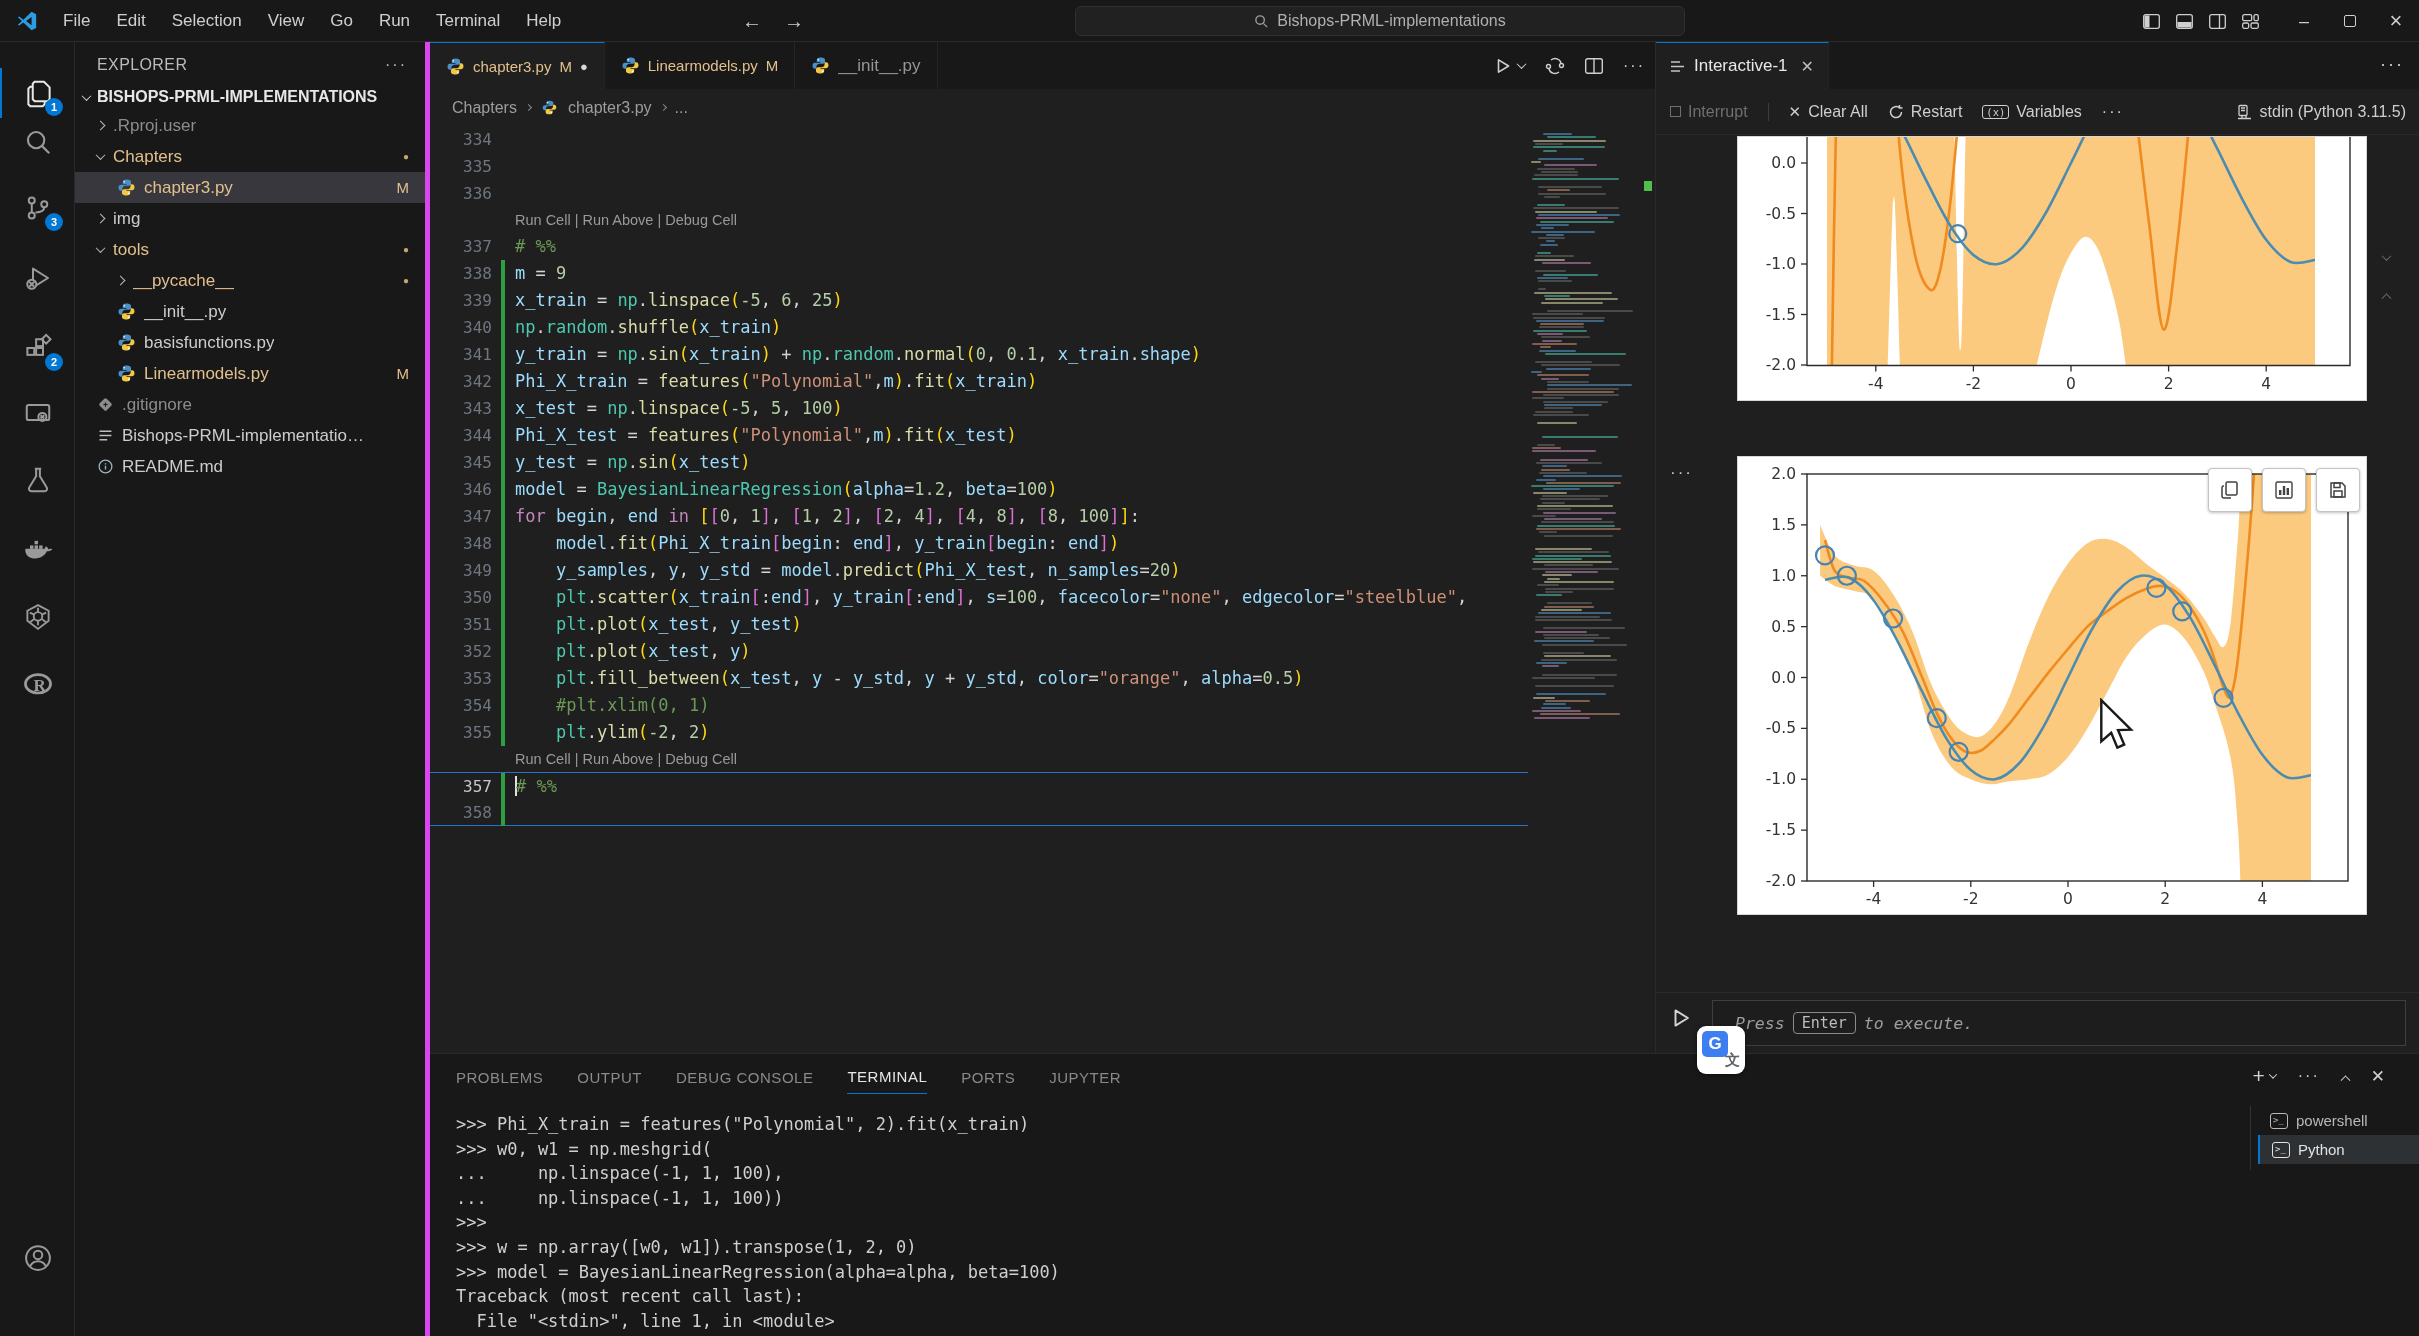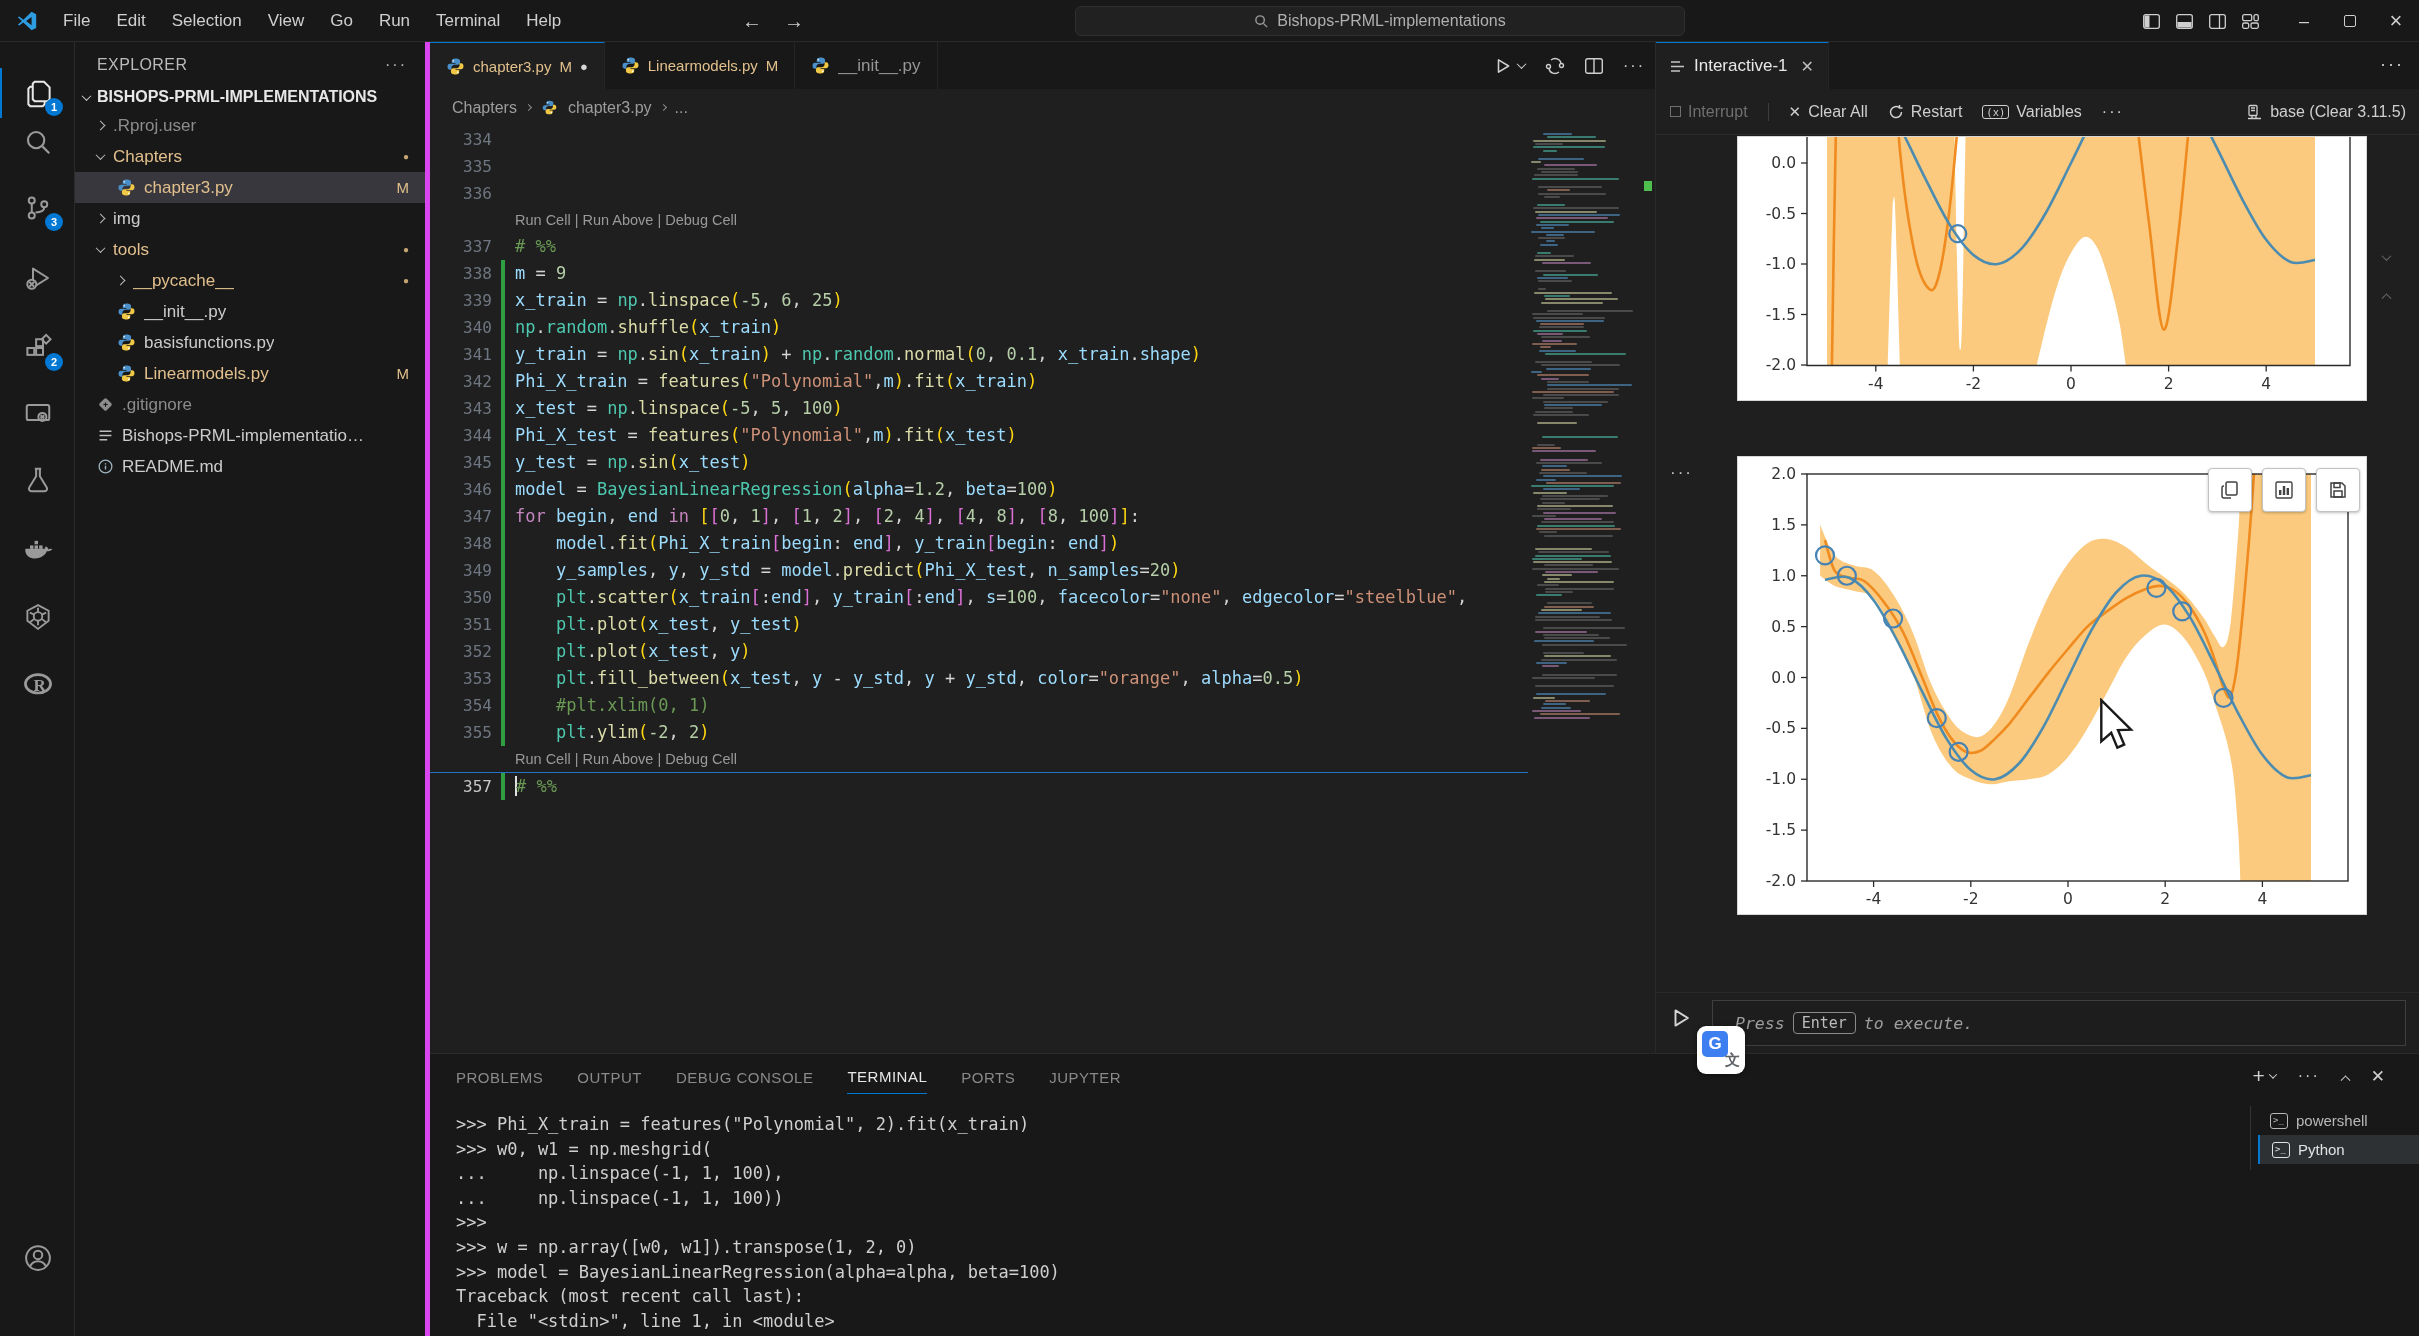--- a/index.html
+++ b/index.html
@@ -486,20 +486,21 @@
         <div class="code-row"><span class="ln">348</span><span class="gz"><span class="gbar"></span></span><span class="ltext"><span class="tk-t">    </span><span class="tk-v">model</span><span class="tk-o">.</span><span class="tk-f">fit</span><span class="tk-b1">(</span><span class="tk-v">Phi_X_train</span><span class="tk-b2">[</span><span class="tk-v">begin</span><span class="tk-o">: </span><span class="tk-v">end</span><span class="tk-b2">]</span><span class="tk-o">, </span><span class="tk-v">y_train</span><span class="tk-b2">[</span><span class="tk-v">begin</span><span class="tk-o">: </span><span class="tk-v">end</span><span class="tk-b2">]</span><span class="tk-b1">)</span></span></div>
         <div class="code-row"><span class="ln">349</span><span class="gz"><span class="gbar"></span></span><span class="ltext"><span class="tk-t">    </span><span class="tk-v">y_samples</span><span class="tk-o">, </span><span class="tk-v">y</span><span class="tk-o">, </span><span class="tk-v">y_std</span><span class="tk-o"> = </span><span class="tk-v">model</span><span class="tk-o">.</span><span class="tk-f">predict</span><span class="tk-b1">(</span><span class="tk-v">Phi_X_test</span><span class="tk-o">, </span><span class="tk-v">n_samples</span><span class="tk-o">=</span><span class="tk-n">20</span><span class="tk-b1">)</span></span></div>
         <div class="code-row"><span class="ln">350</span><span class="gz"><span class="gbar"></span></span><span class="ltext"><span class="tk-t">    </span><span class="tk-c">plt</span><span class="tk-o">.</span><span class="tk-f">scatter</span><span class="tk-b1">(</span><span class="tk-v">x_train</span><span class="tk-b2">[</span><span class="tk-o">:</span><span class="tk-v">end</span><span class="tk-b2">]</span><span class="tk-o">, </span><span class="tk-v">y_train</span><span class="tk-b2">[</span><span class="tk-o">:</span><span class="tk-v">end</span><span class="tk-b2">]</span><span class="tk-o">, </span><span class="tk-v">s</span><span class="tk-o">=</span><span class="tk-n">100</span><span class="tk-o">, </span><span class="tk-v">facecolor</span><span class="tk-o">=</span><span class="tk-s">"none"</span><span class="tk-o">, </span><span class="tk-v">edgecolor</span><span class="tk-o">=</span><span class="tk-s">"steelblue"</span><span class="tk-o">,</span></span></div>
         <div class="code-row"><span class="ln">351</span><span class="gz"><span class="gbar"></span></span><span class="ltext"><span class="tk-t">    </span><span class="tk-c">plt</span><span class="tk-o">.</span><span class="tk-f">plot</span><span class="tk-b1">(</span><span class="tk-v">x_test</span><span class="tk-o">, </span><span class="tk-v">y_test</span><span class="tk-b1">)</span></span></div>
         <div class="code-row"><span class="ln">352</span><span class="gz"><span class="gbar"></span></span><span class="ltext"><span class="tk-t">    </span><span class="tk-c">plt</span><span class="tk-o">.</span><span class="tk-f">plot</span><span class="tk-b1">(</span><span class="tk-v">x_test</span><span class="tk-o">, </span><span class="tk-v">y</span><span class="tk-b1">)</span></span></div>
         <div class="code-row"><span class="ln">353</span><span class="gz"><span class="gbar"></span></span><span class="ltext"><span class="tk-t">    </span><span class="tk-c">plt</span><span class="tk-o">.</span><span class="tk-f">fill_between</span><span class="tk-b1">(</span><span class="tk-v">x_test</span><span class="tk-o">, </span><span class="tk-v">y</span><span class="tk-o"> - </span><span class="tk-v">y_std</span><span class="tk-o">, </span><span class="tk-v">y</span><span class="tk-o"> + </span><span class="tk-v">y_std</span><span class="tk-o">, </span><span class="tk-v">color</span><span class="tk-o">=</span><span class="tk-s">"orange"</span><span class="tk-o">, </span><span class="tk-v">alpha</span><span class="tk-o">=</span><span class="tk-n">0.5</span><span class="tk-b1">)</span></span></div>
         <div class="code-row"><span class="ln">354</span><span class="gz"><span class="gbar"></span></span><span class="ltext"><span class="tk-t">    </span><span class="tk-m">#plt.xlim(0, 1)</span></span></div>
         <div class="code-row"><span class="ln">355</span><span class="gz"><span class="gbar"></span></span><span class="ltext"><span class="tk-t">    </span><span class="tk-c">plt</span><span class="tk-o">.</span><span class="tk-f">ylim</span><span class="tk-b1">(</span><span class="tk-n">-2</span><span class="tk-o">, </span><span class="tk-n">2</span><span class="tk-b1">)</span></span></div>
         <div class="code-row codelens"><span class="ln"></span><span class="gz"></span><span class="ltext"><span>Run Cell</span><span> | </span><span>Run Above</span><span> | </span><span>Debug Cell</span></span></div>
         <div class="code-row cell-top"><span class="ln" style="color: rgb(198, 198, 198);">357</span><span class="gz"><span class="gbar"></span></span><span class="ltext"><span class="caret"></span><span class="tk-m"># %%</span></span></div>
+        <div class="code-row cell-bottom"><span class="ln">358</span><span class="gz"><span class="gbar"></span></span><span class="ltext"></span></div>
       </div>
     <div class="minimap" id="minimap">
         <div class="mbar" style="top: 7px; left: 14.7668px; width: 29.0644px; background: rgb(86, 156, 214); opacity: 0.55;"></div>
         <div class="mbar" style="top: 10.3px; left: 18.614px; width: 48.9854px; background: rgb(78, 201, 176); opacity: 0.55;"></div>
         <div class="mbar" style="top: 13.6px; left: 4.7134px; width: 73.239px; background: rgb(220, 220, 170); opacity: 0.55;"></div>
         <div class="mbar" style="top: 16.9px; left: 6.92622px; width: 27.7926px; background: rgb(109, 109, 109); opacity: 0.55;"></div>
         <div class="mbar" style="top: 20.2px; left: 4.65532px; width: 72.5899px; background: rgb(78, 201, 176); opacity: 0.55;"></div>
         <div class="mbar" style="top: 23.5px; left: 14.7923px; width: 14.2666px; background: rgb(78, 201, 176); opacity: 0.55;"></div>
         <div class="mbar" style="top: 31.8px; left: 10.4335px; width: 45.7578px; background: rgb(86, 156, 214); opacity: 0.55;"></div>
         <div class="mbar" style="top: 35.1px; left: 3.19708px; width: 9.84206px; background: rgb(220, 220, 170); opacity: 0.55;"></div>
@@ -680,21 +681,21 @@
         <span>Variables</span>
       </span>
       <span style="letter-spacing:2px">···</span>
       <span class="kernel">
         <svg width="15" height="16" viewBox="0 0 15 16" fill="none" stroke="#cfcfcf" stroke-width="1.3">
             <rect x="2" y="1.5" width="8" height="10" rx="1"></rect>
             <path d="M4 4h4M4 6.5h4"></path>
             <path d="M1 14.5h13" stroke-width="1.5"></path>
             <path d="M5 11.5v3M9 11.5v3"></path>
           </svg>
-        <span>base (Clear 3.11.5)</span>
+        <span>stdin (Python 3.11.5)</span>
       </span>
     </div>
 
     <div class="icontent">
       <div class="plotbox" style="left:82px;top:2px;width:628px;height:263px">
         <svg id="svg-plot1" width="628" height="263" viewBox="0 0 628 263">
             <defs>
               <clipPath id="clip1">
                 <rect x="69" y="0" width="543" height="229"></rect>
               </clipPath>

